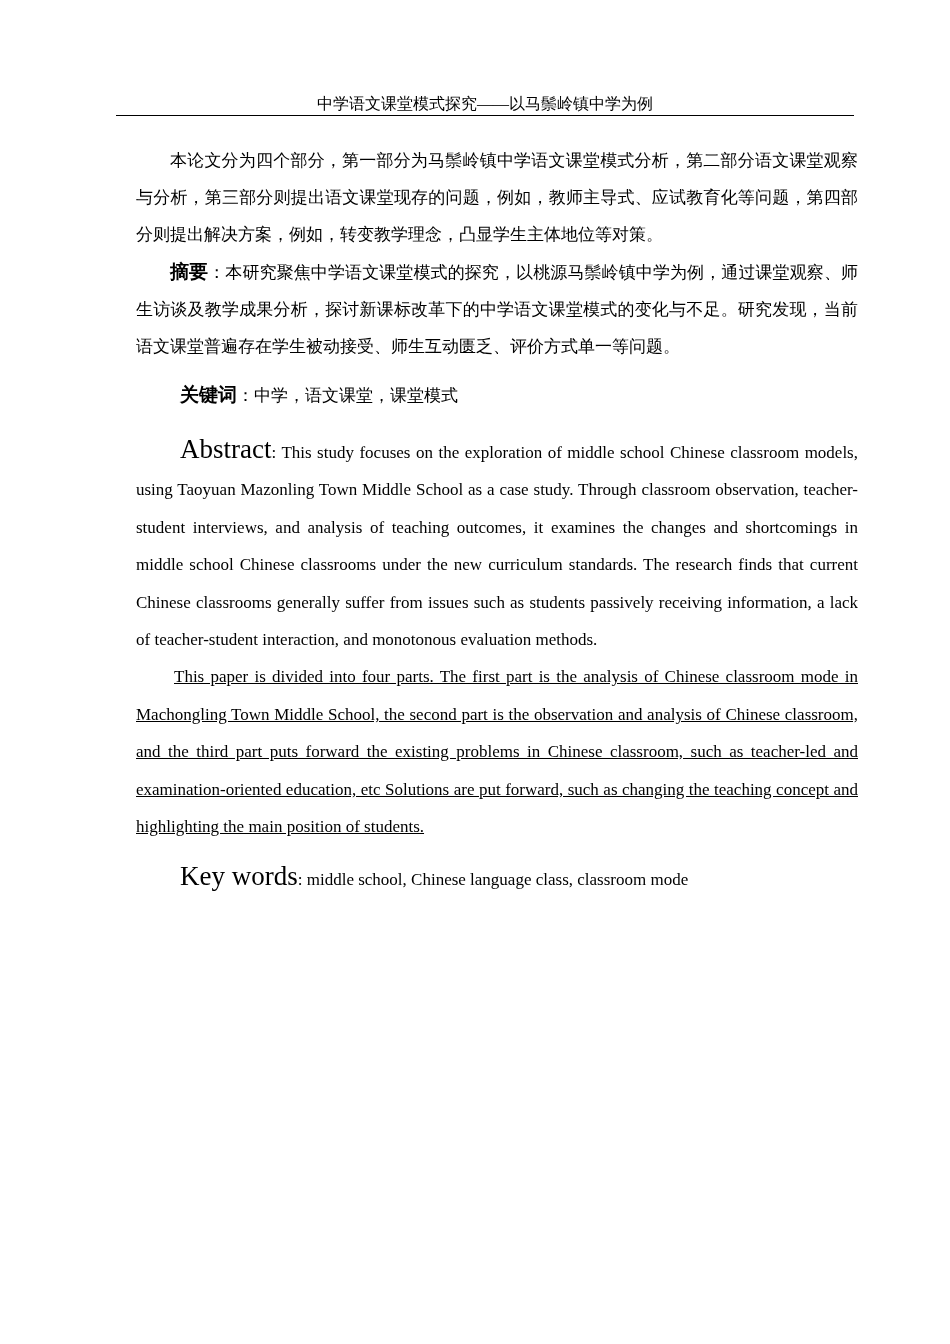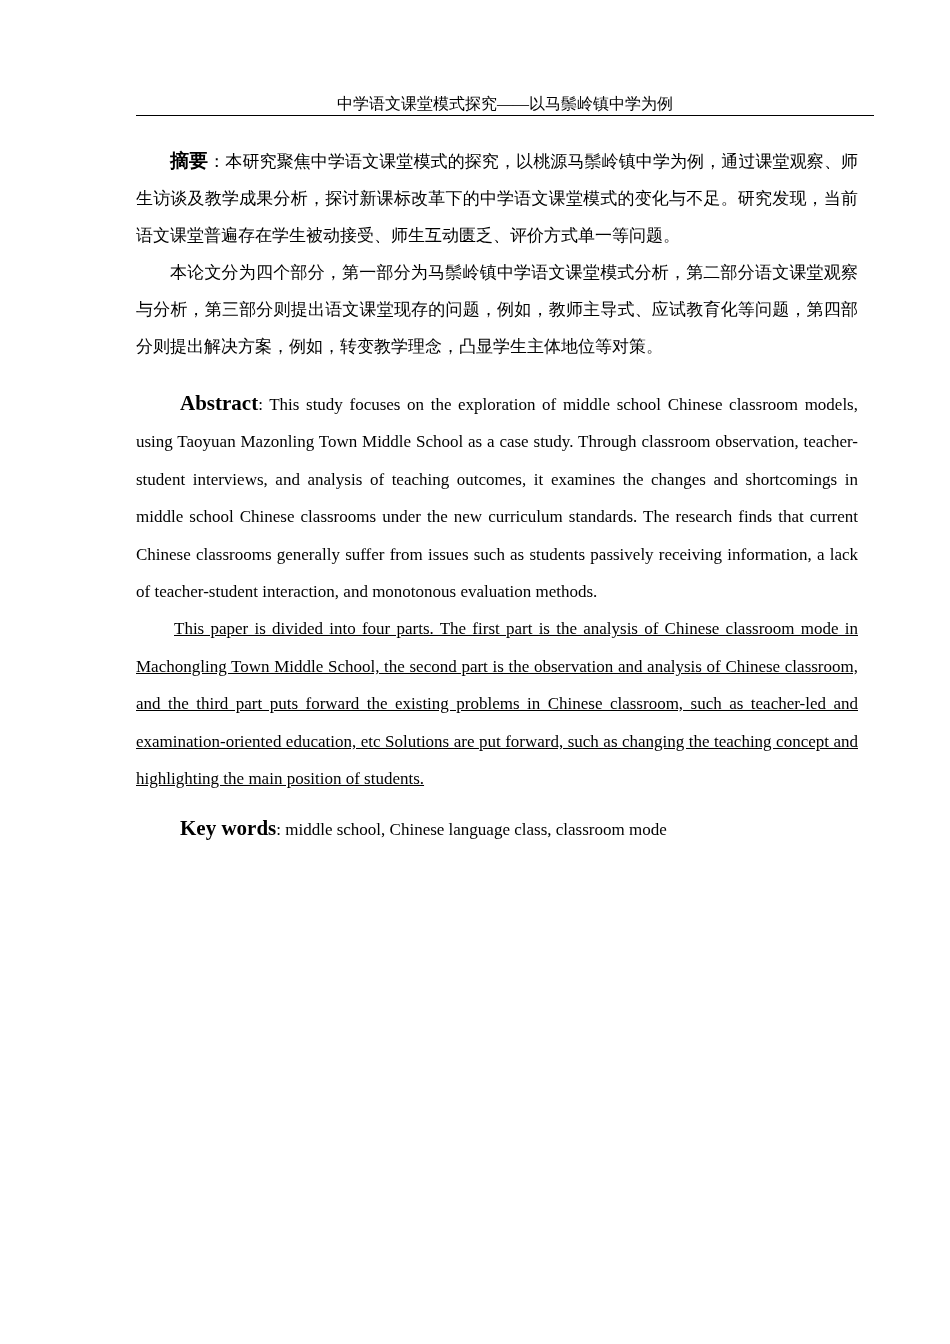--- a/index.html
+++ b/index.html
@@ -10,21 +10,21 @@
     body {
       width: 950px;
       height: 1344px;
       position: relative;
       overflow: hidden;
       color: #000000;
       font-family: "Liberation Serif", "DejaVu Serif", serif;
     }
     .page-header {
       position: absolute;
-      left: 136px;
+      left: 116px;
       top: 93px;
       width: 738px;
       height: 22px;
       text-align: center;
       font-size: 16px;
       line-height: 22px;
       border-bottom: 1.5px solid #000;
     }
     .content {
       position: absolute;
@@ -63,43 +63,44 @@
     }
     .en-abstract {
       margin-top: 20px;
       text-indent: 44px;
     }
     .en-indent {
       text-indent: 38px;
       text-decoration: underline;
     }
     .en-lead {
-      font-weight: bold;
-      font-size: 21px;
+      font-weight: normal;
+      font-size: 27px;
     }
     .en-kw {
       margin-top: 16px;
       text-indent: 44px;
       font-size: 17px;
       line-height: 30px;
     }
   </style>
 </head>
 <body>
 
 <div class="page-header">
   <span>中学语文课堂模式探究——以马鬃岭镇中学为例</span>
 </div>
 
 <div class="content">
 
+  <p class="cn-para" style="margin-top:0;"><span>本论文分为四个部分，第一部分为马鬃岭镇中学语文课堂模式分析，第二部分语文课堂观察与分析，第三部分则提出语文课堂现存的问题，例如，教师主导式、应试教育化等问题，第四部分则提出解决方案，例如，转变教学理念，凸显学生主体地位等对策。</span></p>
+
   <p class="cn-para first" style="line-height:37px;"><span class="lead-label">摘要</span><span>：</span><span>本研究聚焦中学语文课堂模式的探究，以桃源马鬃岭镇中学为例，通过课堂观察、师生访谈及教学成果分析，探讨新课标改革下的中学语文课堂模式的变化与不足。研究发现，当前语文课堂普遍存在学生被动接受、师生互动匮乏、评价方式单一等问题。</span></p>
 
-  <p class="cn-para" style="margin-top:0;"><span>本论文分为四个部分，第一部分为马鬃岭镇中学语文课堂模式分析，第二部分语文课堂观察与分析，第三部分则提出语文课堂现存的问题，例如，教师主导式、应试教育化等问题，第四部分则提出解决方案，例如，转变教学理念，凸显学生主体地位等对策。</span></p>
-
+  <div class="kw-line"><span class="lead-label">关键词</span><span>：</span><span>中学，语文课堂，课堂模式</span></div>
 
   <p class="en-para en-abstract"><span class="en-lead">Abstract</span><span>: </span><span>This study focuses on the exploration of middle school Chinese classroom models, using Taoyuan Mazonling Town Middle School as a case study. Through classroom observation, teacher-student interviews, and analysis of teaching outcomes, it examines the changes and shortcomings in middle school Chinese classrooms under the new curriculum standards. The research finds that current Chinese classrooms generally suffer from issues such as students passively receiving information, a lack of teacher-student interaction, and monotonous evaluation methods.</span></p>
 
   <p class="en-para en-indent"><span>This paper is divided into four parts. The first part is the analysis of Chinese classroom mode in Machongling Town Middle School, the second part is the observation and analysis of Chinese classroom, and the third part puts forward the existing problems in Chinese classroom, such as teacher-led and examination-oriented education, etc Solutions are put forward, such as changing the teaching concept and highlighting the main position of students.</span></p>
 
   <div class="en-kw"><span class="en-lead">Key words</span><span>: </span><span>middle school, Chinese language class, classroom mode</span></div>
 
 </div>
 
 </body></html>

